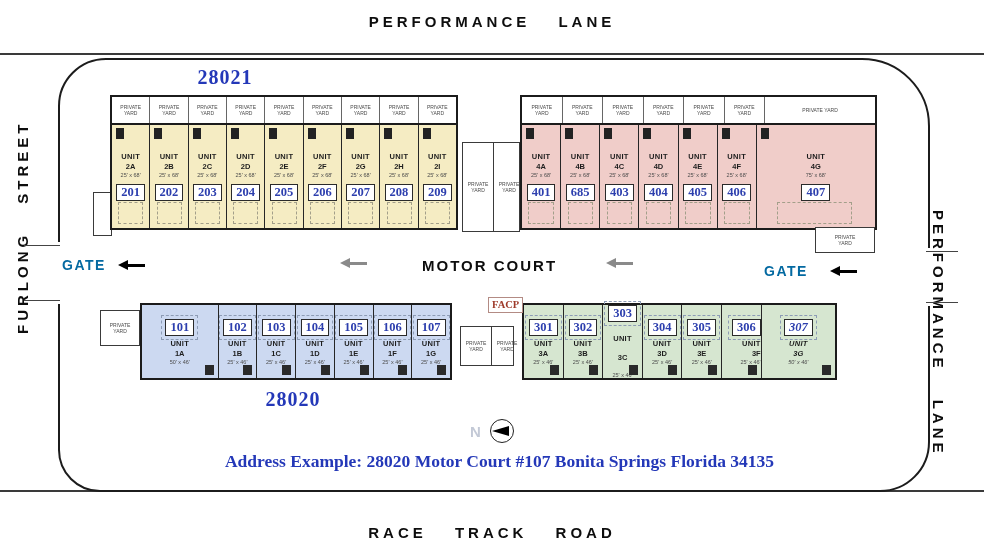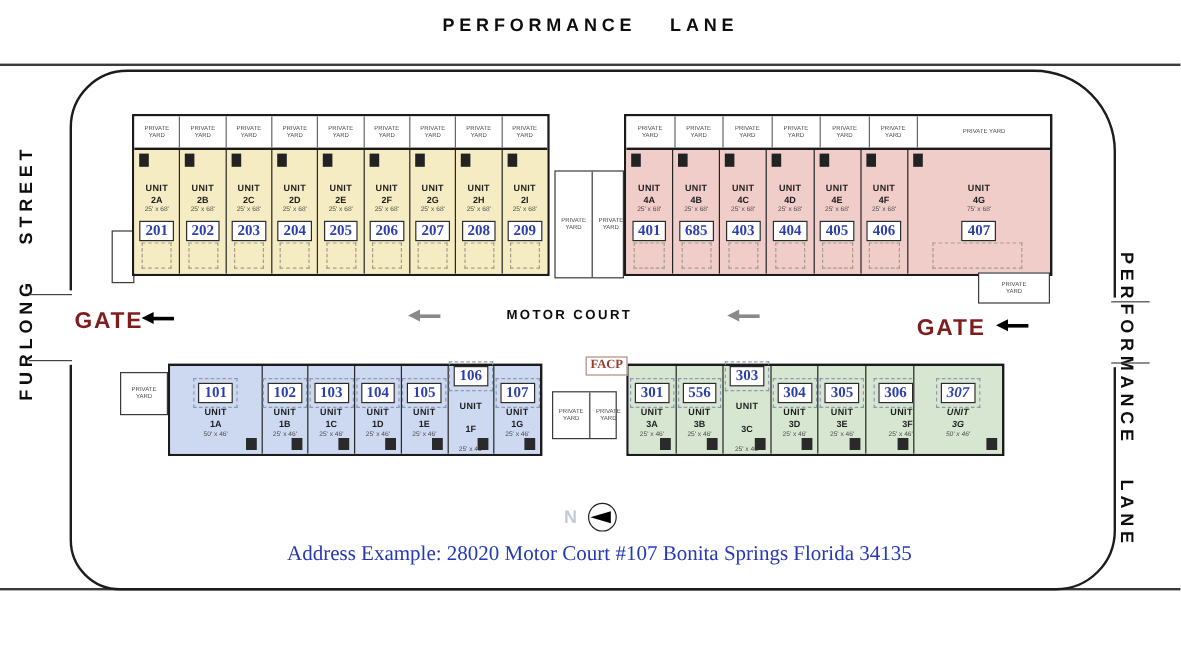--- a/index.html
+++ b/index.html
@@ -49,63 +49,66 @@
   .bldg-label{position:absolute;width:130px;text-align:center;font-family:"Liberation Serif",serif;
               font-weight:bold;font-size:20px;color:var(--label_blue,#2438b8);letter-spacing:1px;}
 
   
   .yard-box-row{position:absolute;display:flex;background:#fff;border:1.5px solid #3a3a3a;}
   .yard-box{flex:1;display:flex;align-items:center;justify-content:center;}
   .yard-box + .yard-box{border-left:1.5px solid #3a3a3a;}
   .yard-box span{display:block;width:30px;text-align:center;font-size:5px;line-height:1.25;color:#4a4a4a;}
 
   
-  .court-label{position:absolute;font-weight:bold;font-size:11px;letter-spacing:2px;color:#0d0d0d;}
-  .gate-label{position:absolute;font-weight:bold;font-size:19px;letter-spacing:1.5px;color:#7f1d1d;}
+  .court-label{position:absolute;font-weight:bold;font-size:15px;letter-spacing:2px;color:#0d0d0d;}
+  .gate-label{position:absolute;font-weight:bold;font-size:14px;letter-spacing:1.5px;color:#0369a1;}
   .arrow-left{position:absolute;width:27px;height:11px;}
   .arrow-left .shaft{position:absolute;left:9px;top:4px;width:18px;height:3px;background:currentColor;}
   .arrow-left .head{position:absolute;left:0;top:0;width:0;height:0;
         border-top:5.5px solid transparent;border-bottom:5.5px solid transparent;border-right:10px solid currentColor;}
   .arrow-gray{color:var(--arrow_gray,#8a8a8a);}
   .arrow-black{color:#000;}
 
   .facp{position:absolute;font-family:"Liberation Serif",serif;font-weight:bold;font-size:10.5px;
         color:var(--facp_red,#9e3a2a);border:1px solid #b38b84;background:#fff;padding:0 3px;line-height:14px;}
 
   
   .title-row{position:absolute;left:0;right:0;top:419px;display:flex;align-items:center;justify-content:center;gap:9px;}
   .north-letter{font-weight:bold;font-size:15px;color:#c3c9d6;}
   .compass{width:22px;height:22px;border:1.5px solid #222;border-radius:50%;position:relative;background:#fff;}
   .compass::after{content:"";position:absolute;left:1px;top:50%;transform:translateY(-50%);
         border-top:5.5px solid transparent;border-bottom:5.5px solid transparent;border-right:17px solid #000;}
   .site-title{font-weight:bold;font-size:21px;letter-spacing:3px;word-spacing:8px;color:#0d0d0d;
         border-bottom:2.5px solid #0d0d0d;padding:0 3px 2px 3px;}
   .address{position:absolute;left:0;right:0;top:451px;text-align:center;font-family:"Liberation Serif",serif;
-        font-weight:normal;font-size:17.5px;color:var(--label_blue,#2438b8);padding-left:15px;}
+        font-weight:bold;font-size:17.5px;color:var(--label_blue,#2438b8);padding-left:15px;}
 </style>
 </head>
 <body>
 
 <div class="canvas">
 
   <div class="street street-top">PERFORMANCE LANE</div>
   <div class="road-line" style="top:53px;"></div>
   <div class="street street-left">FURLONG STREET</div>
   <div class="street street-right">PERFORMANCE LANE</div>
   <div class="road-line" style="top:490px;"></div>
+  <div class="street street-bottom">RACE TRACK ROAD</div>
 
   <div class="boundary"></div>
   <div class="gate-break" style="left:51px;top:242px;width:14px;height:62px;"></div>
   <div class="gate-break" style="left:917px;top:248px;width:16px;height:58px;"></div>
   <div class="drive-line" style="left:24px;top:245px;width:36px;"></div>
   <div class="drive-line" style="left:24px;top:300px;width:36px;"></div>
   <div class="drive-line" style="left:926px;top:251px;width:32px;"></div>
   <div class="drive-line" style="left:926px;top:302px;width:32px;"></div>
   <div class="stub-box" style="left:93px;top:192px;width:17px;height:42px;"></div>
 
+  <div class="bldg-label" style="left:160px;top:66px;">28021</div>
+  <div class="bldg-label" style="left:228px;top:388px;">28020</div>
 
   <div class="building top" style="left: 110px; top: 95px; width: 348px; height: 135px; --bc: #f5ecc3;">
     <div class="yards">
         <div class="yard-cell" style="flex: 1 1 0%;">PRIVATE YARD</div>
         <div class="yard-cell" style="flex: 1 1 0%;">PRIVATE YARD</div>
         <div class="yard-cell" style="flex: 1 1 0%;">PRIVATE YARD</div>
         <div class="yard-cell" style="flex: 1 1 0%;">PRIVATE YARD</div>
         <div class="yard-cell" style="flex: 1 1 0%;">PRIVATE YARD</div>
         <div class="yard-cell" style="flex: 1 1 0%;">PRIVATE YARD</div>
         <div class="yard-cell" style="flex: 1 1 0%;">PRIVATE YARD</div>
@@ -249,21 +252,21 @@
           <div class="unit-word">UNIT</div>
           <div class="unit-name">1D</div>
           <div class="unit-dims">25' x 46'</div>
         </div>
         <div class="unit-cell" style="flex: 1 1 0%;">
           <div class="unit-number">105</div>
           <div class="unit-word">UNIT</div>
           <div class="unit-name">1E</div>
           <div class="unit-dims">25' x 46'</div>
         </div>
-        <div class="unit-cell" style="flex: 1 1 0%; justify-content: space-between;">
+        <div class="unit-cell" style="flex: 1 1 0%;">
           <div class="unit-number">106</div>
           <div class="unit-word">UNIT</div>
           <div class="unit-name">1F</div>
           <div class="unit-dims">25' x 46'</div>
         </div>
         <div class="unit-cell" style="flex: 1 1 0%;">
           <div class="unit-number">107</div>
           <div class="unit-word">UNIT</div>
           <div class="unit-name">1G</div>
           <div class="unit-dims">25' x 46'</div>
@@ -272,21 +275,21 @@
   </div>
   <div class="building bottom" style="left: 522px; top: 303px; width: 315px; height: 77px; --bc: #d6e6d0;">
     <div class="units">
         <div class="unit-cell" style="flex: 1 1 0%; text-align: center;">
           <div class="unit-number">301</div>
           <div class="unit-word">UNIT</div>
           <div class="unit-name">3A</div>
           <div class="unit-dims">25' x 46'</div>
         </div>
         <div class="unit-cell" style="flex: 1 1 0%;">
-          <div class="unit-number">556</div>
+          <div class="unit-number">302</div>
           <div class="unit-word">UNIT</div>
           <div class="unit-name">3B</div>
           <div class="unit-dims">25' x 46'</div>
         </div>
         <div class="unit-cell" style="flex: 1 1 0%; justify-content: space-between;">
           <div class="unit-number">303</div>
           <div class="unit-word">UNIT</div>
           <div class="unit-name">3C</div>
           <div class="unit-dims">25' x 46'</div>
         </div>

